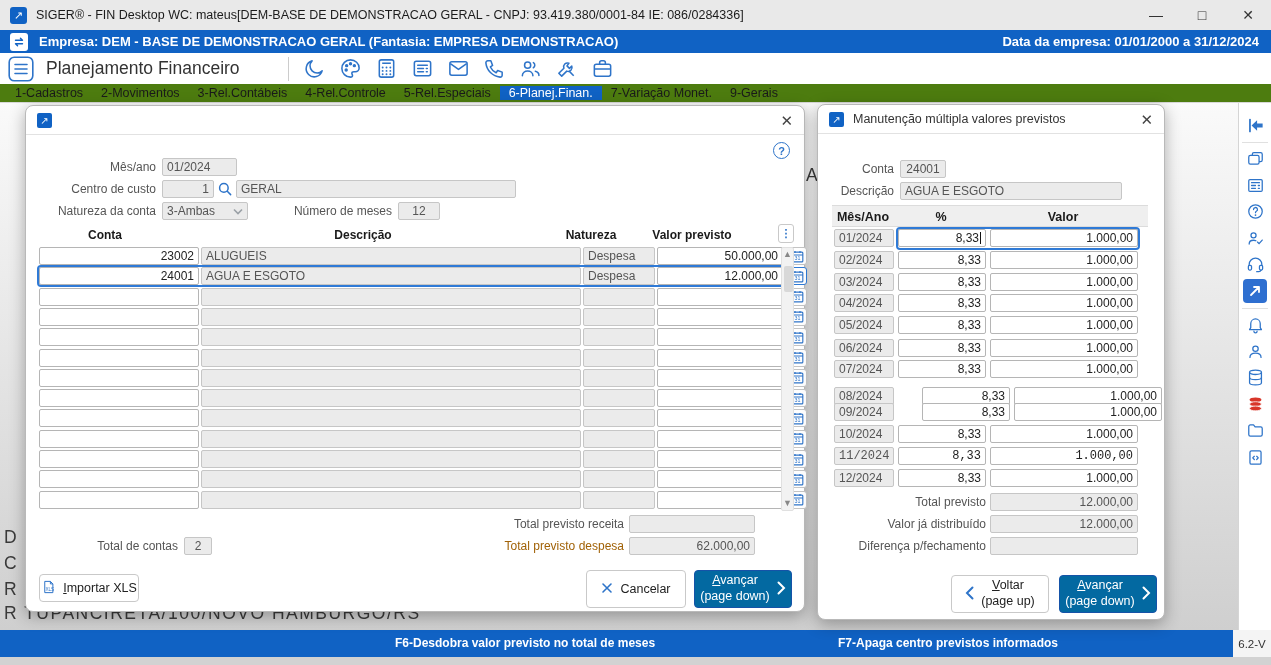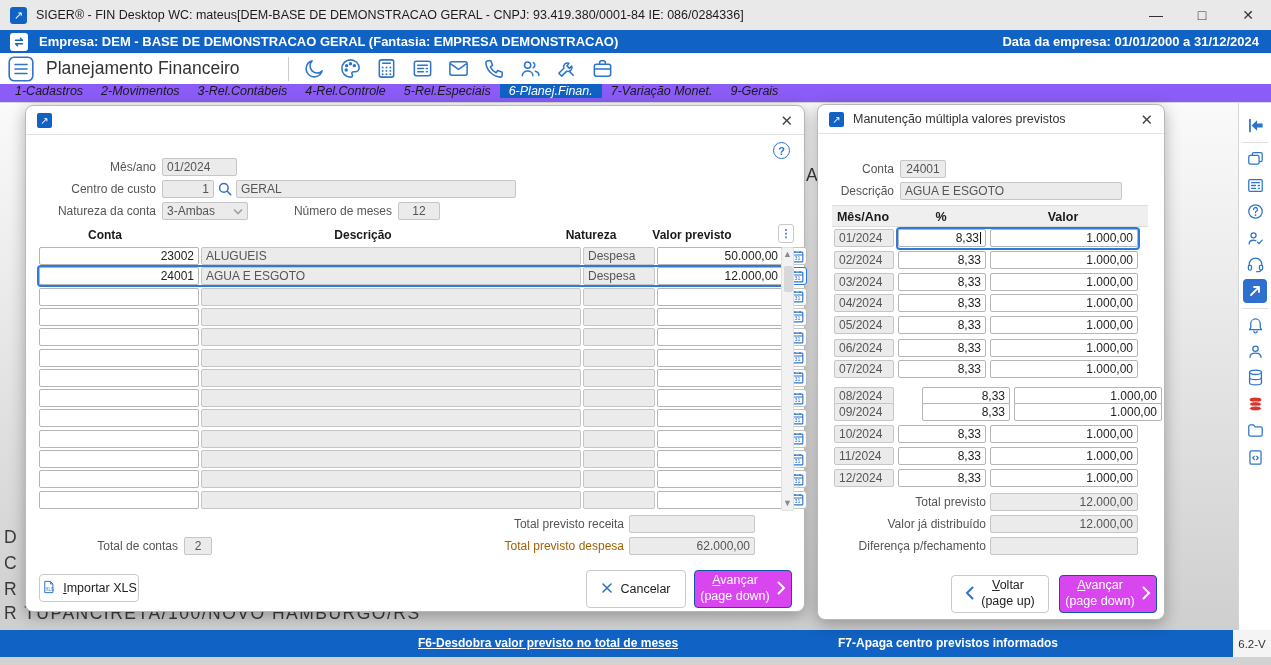--- a/index.html
+++ b/index.html
@@ -20,21 +20,21 @@
   .swap-badge{width:18px;height:18px;background:#fff;border-radius:3px;margin-right:11px;display:flex;align-items:center;justify-content:center;flex:0 0 auto;}
   .company-text{flex:1;}
 
   .toolbar{position:absolute;left:0;top:53px;width:1271px;height:31px;background:#fff;display:flex;align-items:center;}
   .hamburger{margin-left:8px;flex:0 0 auto;display:flex;}
   .module-title{font-size:17.5px;color:#333;margin-left:12px;}
   .tb-divider{width:1px;height:24px;background:#ccc;margin-left:48px;}
   .tb-icons{display:flex;align-items:center;gap:13px;margin-left:14px;}
   .tb-icons svg{display:block;}
 
-  .menubar{position:absolute;left:0;top:84px;width:1271px;height:19px;background:#8b5cf6;border-bottom:1px solid #d8d8d8;display:flex;align-items:flex-start;padding-left:6px;font-size:12.5px;color:#1a1a1a;font-style:italic;}
+  .menubar{position:absolute;left:0;top:84px;width:1271px;height:19px;background:#4d7c0f;border-bottom:1px solid #d8d8d8;display:flex;align-items:center;padding-left:6px;font-size:12.5px;color:#1a1a1a;}
   .menu-item{display:flex;align-items:center;padding:0 9px;}
   .menu-item.active{background:var(--blue);color:#fff;}
 
   
   .content{position:absolute;left:0;top:103px;width:1271px;height:527px;background:linear-gradient(#fafafa,#cfcfcf);}
   .bg-frag{position:absolute;color:#3a3a3a;font-size:17.5px;z-index:1;white-space:nowrap;}
   .bg-addr{letter-spacing:1.5px;}
 
   
   .dialog{position:absolute;background:#fff;border:1px solid #b9b9b9;border-radius:8px;box-shadow:0 4px 16px rgba(0,0,0,.3);}
@@ -63,21 +63,21 @@
   .mrow .c-val{width:126px;}
   .mrow.selected .rowfields{outline:2px solid var(--sel-blue);outline-offset:0px;border-radius:2px;}
   .cal-btn{width:20px;height:18px;margin-left:4px;border:1px solid #c4c4c4;border-radius:3px;background:#fff;display:flex;align-items:center;justify-content:center;}
   .mrow.selected .cal-btn{border-color:var(--sel-blue);}
   .kebab-btn{position:absolute;width:16px;height:19px;border:1px solid #c9c9c9;border-radius:3px;background:#fff;display:flex;align-items:center;justify-content:center;color:var(--icon-blue);font-size:11px;font-weight:bold;letter-spacing:0;}
   .vscroll{position:absolute;width:13px;background:#f2f2f2;border:1px solid #e0e0e0;border-radius:2px;display:flex;flex-direction:column;align-items:center;justify-content:space-between;padding:2px 0;}
   .vthumb{position:absolute;left:2px;top:18px;width:9px;height:26px;background:#d8d8d8;border-radius:2px;}
   .sarrow{color:#888;font-size:9px;line-height:1;}
 
   .btn{display:flex;align-items:center;justify-content:center;gap:7px;background:#fff;border:1px solid #c9c9c9;border-radius:4px;font-size:12.5px;color:#222;}
-  .btn.primary{background:#d946ef;border-color:#1553a8;color:#fff;}
+  .btn.primary{background:#0369a1;border-color:#1553a8;color:#fff;}
   .btn .two-line{display:flex;flex-direction:column;align-items:center;line-height:1.25;}
   .u1{display:block;}
   .u1::first-letter{text-decoration:underline;}
 
   
   #dlg-multi{left:817px;top:1px;width:348px;height:516px;z-index:3;}
   .xhdr{position:absolute;left:14px;top:100px;width:316px;height:22px;background:#efefef;border-top:1px solid #dcdcdc;border-bottom:1px solid #dcdcdc;}
   .xhdr span{position:absolute;font-weight:bold;font-size:12.5px;color:#1a1a1a;line-height:22px;text-align:center;}
   .xrow{position:absolute;display:flex;height:19px;}
   .xrow .c-mes{width:60px;}
@@ -89,21 +89,21 @@
 
   
   .sidebar{position:absolute;left:1238px;top:0;width:33px;height:527px;background:#fff;border-left:1px solid #d5d5d5;z-index:2;display:flex;flex-direction:column;align-items:center;padding-top:10px;}
   .sb-icon{width:24px;height:24px;margin-bottom:2.5px;display:flex;align-items:center;justify-content:center;border-radius:4px;}
   .sb-sep{width:26px;height:1px;background:#e0e0e0;margin:2px 0 4px;}
   .sb-active{background:#2e6fd0;}
 
   
   .statusbar{position:absolute;left:0;top:630px;width:1233px;height:27px;background:var(--blue);color:#fff;font-weight:bold;font-size:12px;}
   .statusbar span{position:absolute;top:6px;white-space:nowrap;}
-  .sb-f6{left:418px;text-decoration:underline;} .sb-f7{left:838px;}
+  .sb-f6{left:395px;} .sb-f7{left:838px;}
   .version-box{position:absolute;left:1233px;top:630px;width:38px;height:27px;background:#f4f4f4;display:flex;align-items:center;justify-content:center;font-size:11.5px;color:#333;}
   .bottom-strip{position:absolute;left:0;top:657px;width:1271px;height:8px;background:#d2d2d2;}
 </style>
 </head>
 <body>
 
 <div class="titlebar">
   <span class="app-badge">↗</span>
   <span>SIGER® - FIN Desktop WC: mateus[DEM-BASE DE DEMONSTRACAO GERAL - CNPJ: 93.419.380/0001-84 IE: 086/0284336]</span>
   <div class="win-controls">
@@ -570,21 +570,21 @@
             <div class="fld num c-xval">1.000,00</div>
           </div>
         </div>
         <div class="xrow" style="left: 16px; top: 320.2px;">
           <div class="fld ro c-mes">10/2024</div>
           <div class="edit-pair">
             <div class="fld num c-pct">8,33</div>
             <div class="fld num c-xval">1.000,00</div>
           </div>
         </div>
-        <div class="xrow" style="left: 16px; top: 342px;">
+        <div class="xrow" style="left: 16px; top: 342px; font-family: Liberation Mono, monospace;">
           <div class="fld ro c-mes">11/2024</div>
           <div class="edit-pair">
             <div class="fld num c-pct">8,33</div>
             <div class="fld num c-xval">1.000,00</div>
           </div>
         </div>
         <div class="xrow" style="left: 16px; top: 363.8px;">
           <div class="fld ro c-mes">12/2024</div>
           <div class="edit-pair">
             <div class="fld num c-pct">8,33</div>

